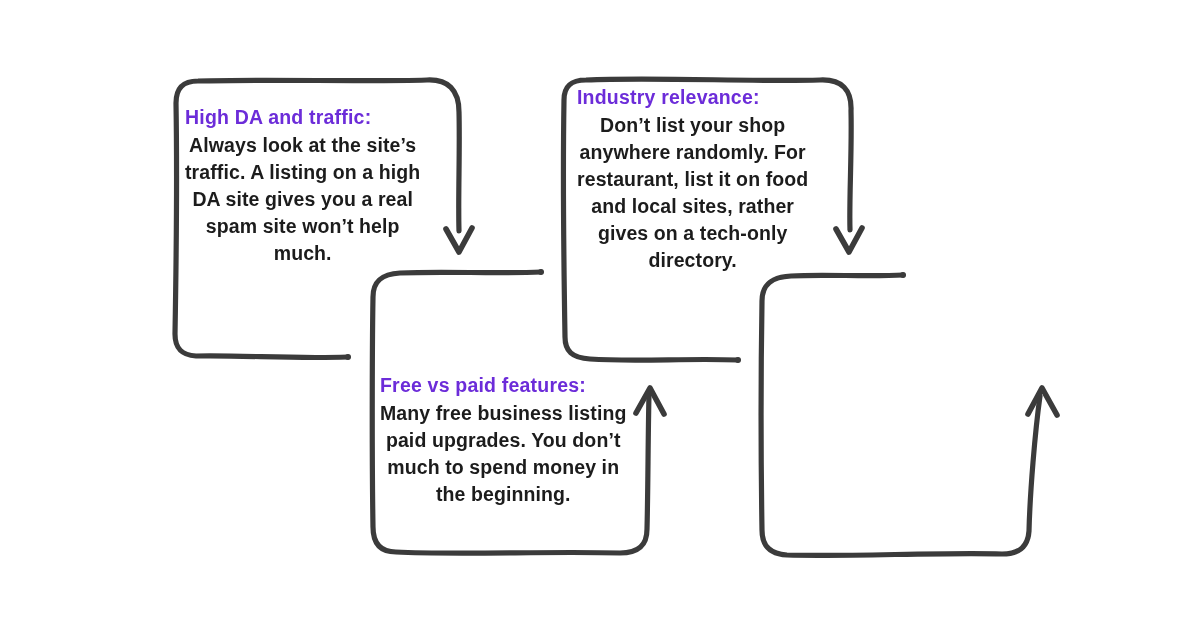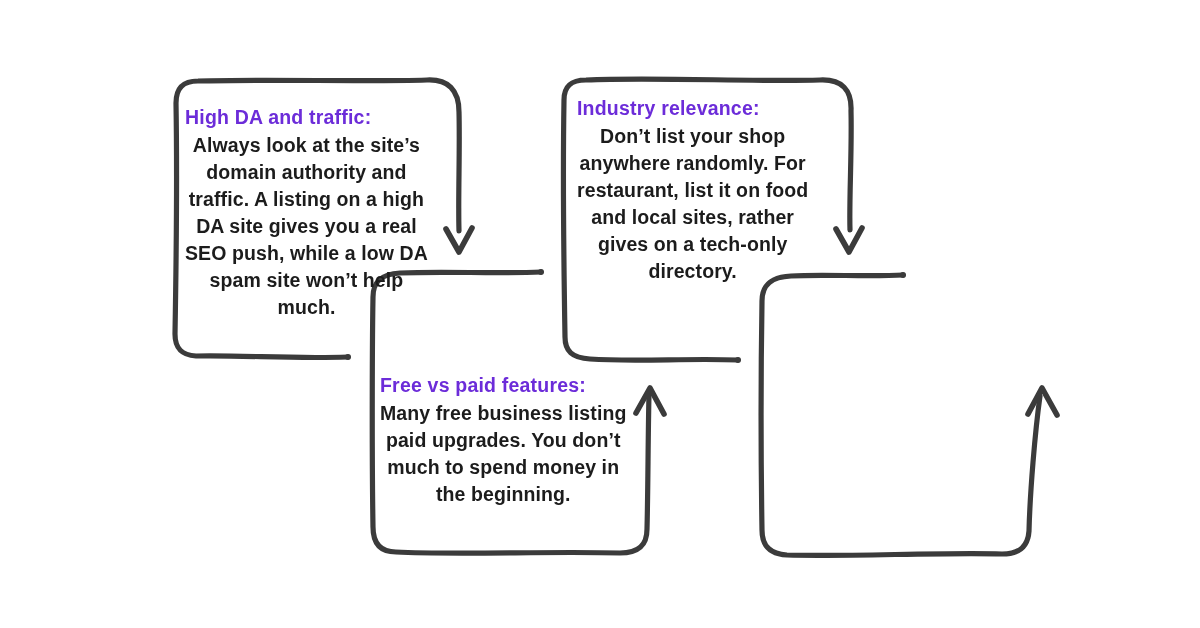--- a/index.html
+++ b/index.html
@@ -51,30 +51,28 @@
 
     <path class="outline" d="M 903 275 C 868 277 822 274 791 276 C 772 277 762 284 762 301 C 761 362 761 468 762 530 C 762 547 771 554 787 555 C 845 557 945 552 1002 554 C 1020 554 1028 546 1029 531 C 1030 492 1035 432 1040 396"></path>
     <path class="arrowhead" d="M 1028 414 L 1042 388 L 1057 415"></path>
     <circle class="enddot" cx="903" cy="275" r="3"></circle>
   </svg>
 
   <div class="card" style="left:185px;top:103px;">
     <div class="card-heading">High DA and traffic:</div>
     <div class="card-body">
         <div>Always look at the site’s</div>
-        <div>domain authority and</div>
         <div>traffic. A listing on a high</div>
         <div>DA site gives you a real</div>
-        <div>SEO push, while a low DA</div>
         <div>spam site won’t help</div>
         <div>much.</div>
       </div>
   </div>
 
-  <div class="card" style="left:577px;top:94px;">
+  <div class="card" style="left:577px;top:83px;">
     <div class="card-heading">Industry relevance:</div>
     <div class="card-body">
         <div>Don’t list your shop</div>
         <div>anywhere randomly. For</div>
         <div>restaurant, list it on food</div>
         <div>and local sites, rather</div>
         <div>gives on a tech-only</div>
         <div>directory.</div>
       </div>
   </div>

